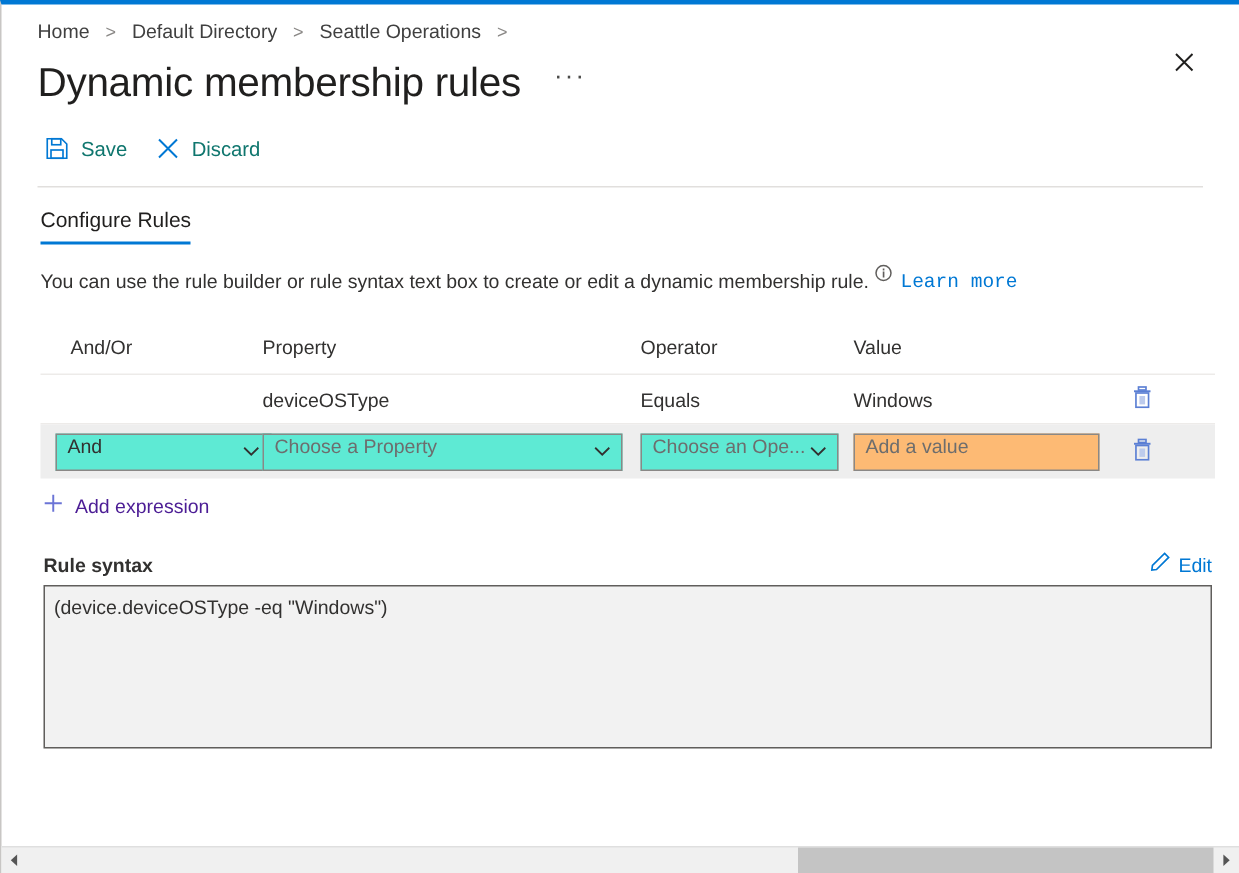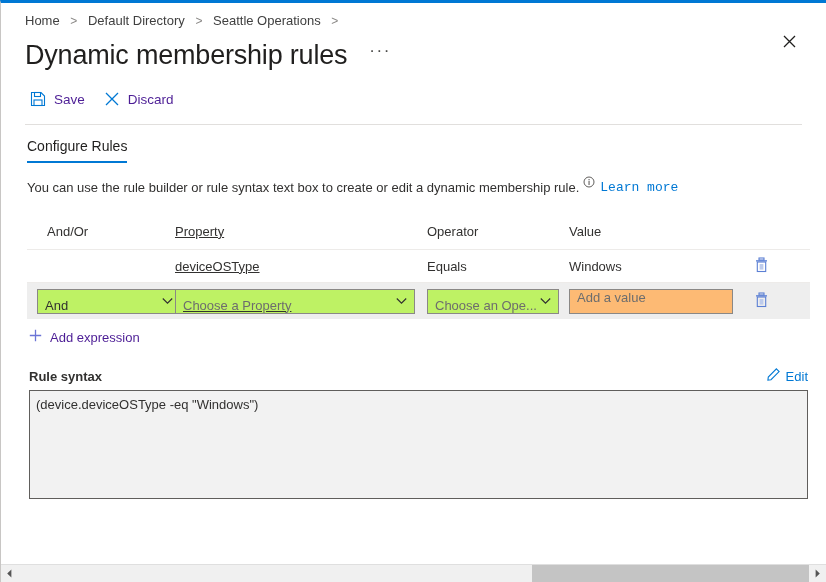--- a/index.html
+++ b/index.html
@@ -91,21 +91,21 @@
     padding: 14px 0 0 24px;
     height: 38px;
     box-sizing: border-box;
   }
   .cmd {
     display: flex;
     align-items: center;
     gap: 7px;
     padding: 4px 10px 4px 4px;
     cursor: pointer;
-    color: #4c1d95;
+    color: #0f766e;
     font-size: 13.5px;
   }
   .cmd-ico { display: flex; align-items: center; justify-content: center; width: 18px; height: 18px; }
   .cmdbar-rule {
     margin: 13px 24px 0 24px;
     border-bottom: 1px solid #e1dfdd;
   }
 
   
   .tabs {
@@ -164,38 +164,38 @@
     height: 32px;
     font-size: 13px;
     color: #323130;
   }
   .rules-row.static { border-bottom: 1px solid #edebe9; }
   .rules-row.editing {
     background: #eeeeee;
     height: 36px;
   }
   .c-andor { width: 148px; flex: none; padding-left: 20px; box-sizing: border-box; }
-  .c-prop  { width: 252px; flex: none; text-decoration: underline; }
+  .c-prop  { width: 252px; flex: none; }
   .c-op    { width: 142px; flex: none; }
   .c-val   { width: 170px; flex: none; }
   .c-del   { width: 44px;  flex: none; display: flex; justify-content: center; }
 
   .rules-head .c-andor { padding-left: 20px; }
 
   .del-btn { cursor: pointer; display: flex; align-items: center; justify-content: center; width: 24px; height: 24px; }
 
   
   .sel {
     position: relative;
     height: 25px;
     border: 1px solid #8a8886;
-    background: #bef264;
+    background: #5eead4;
     box-sizing: border-box;
     display: flex;
-    align-items: flex-end;
+    align-items: flex-start;
     padding: 0 24px 0 7px;
     font-size: 13px;
     cursor: pointer;
     color: #323130;
     white-space: nowrap;
     overflow: hidden;
   }
   .sel.ph, .inp.ph { color: #6d6d6d; }
   .sel .chev {
     position: absolute;

